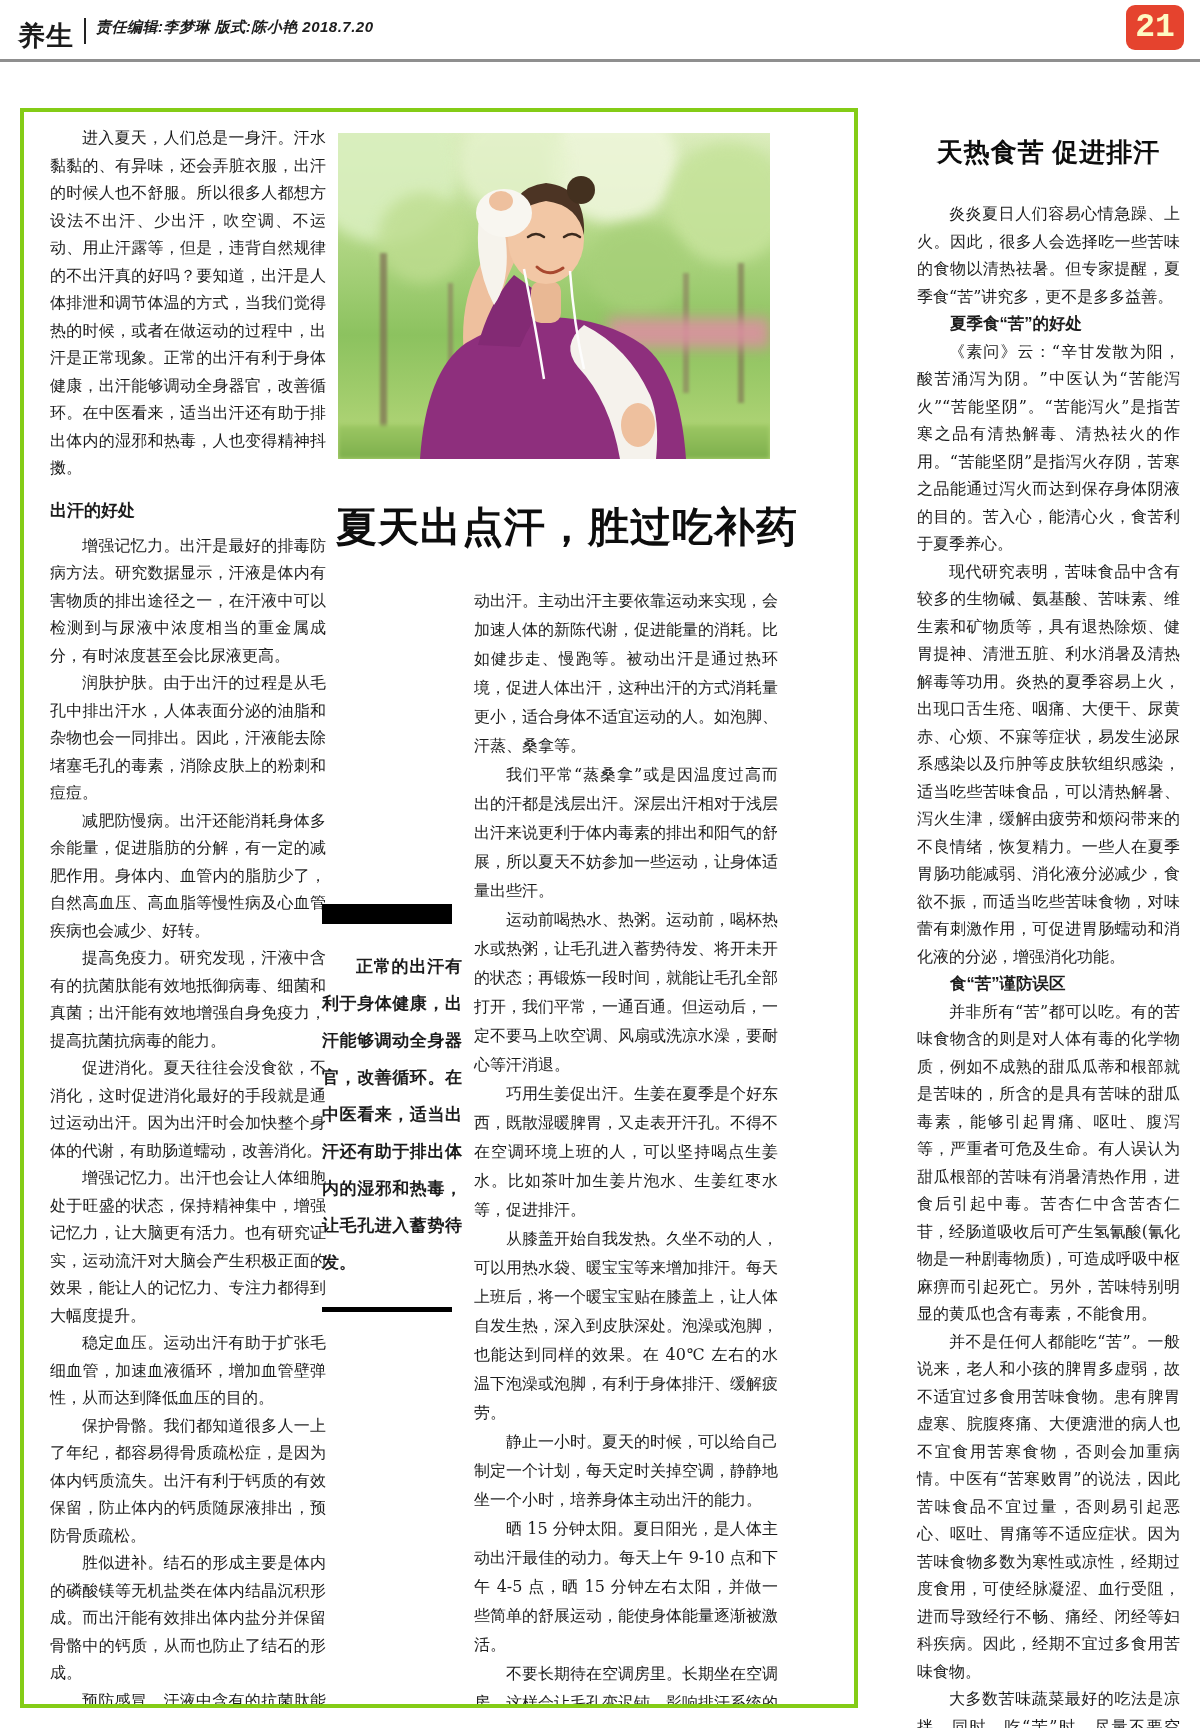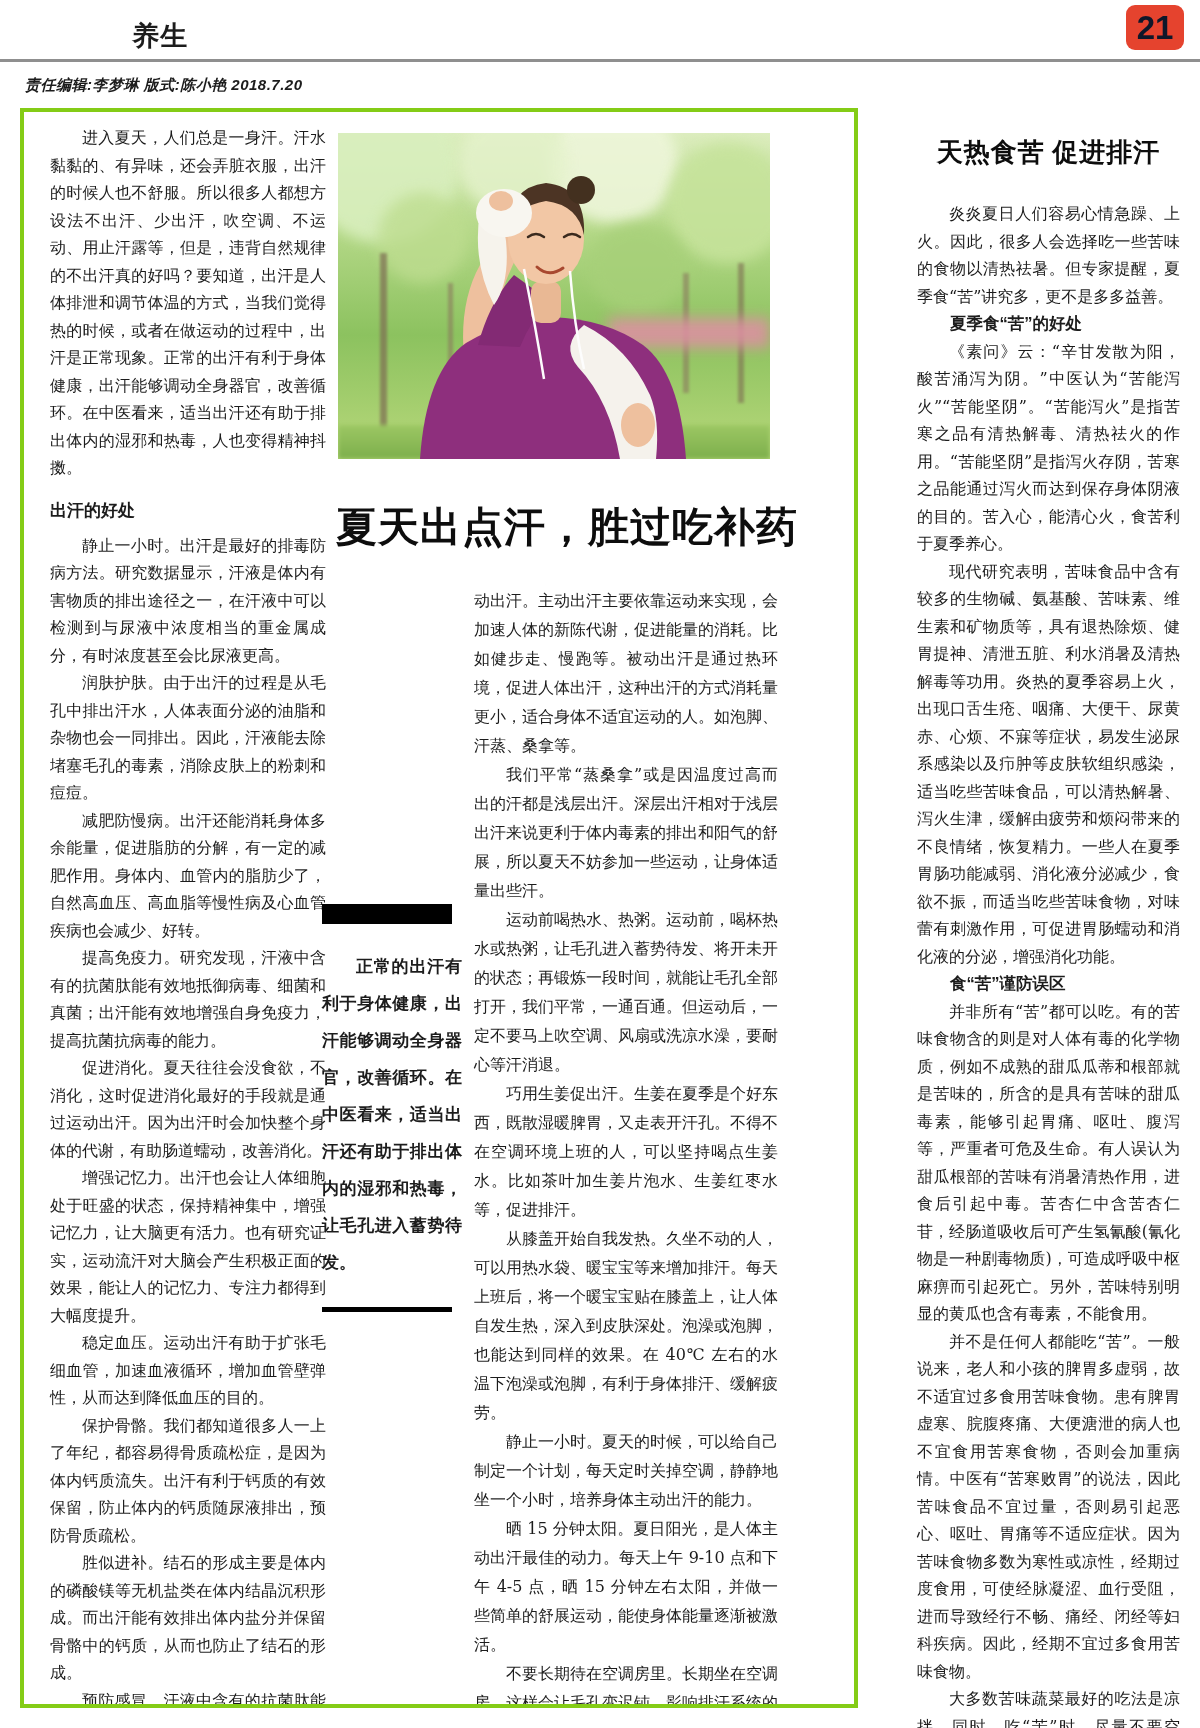--- a/index.html
+++ b/index.html
@@ -1,26 +1,26 @@
 <!DOCTYPE html>
 <html><head>
 <meta charset="utf-8">
 <style>
   html,body{margin:0;padding:0;background:#fff;}
   .page{position:relative;width:1200px;height:1728px;background:#fff;overflow:hidden;
         font-family:"DejaVu Serif","Liberation Serif",serif;color:#1c1c1c;}
   
-  .masthead{position:absolute;left:18px;top:18px;height:40px;display:flex;align-items:center;gap:10px;flex-direction:column;}
+  .masthead{position:absolute;left:18px;top:18px;height:40px;display:flex;align-items:flex-start;gap:10px;}
   .mast-section{font-family:"Liberation Sans",sans-serif;font-weight:900;font-size:27px;letter-spacing:1px;}
   .mast-divider{width:2px;height:26px;background:#222;margin-bottom:2px;}
   .mast-meta{font-family:"Liberation Sans",sans-serif;font-weight:bold;font-style:italic;
-             font-size:15px;padding-bottom:20px;letter-spacing:.5px;margin-left:7px;}
+             font-size:15px;padding-bottom:20px;letter-spacing:.5px;}
   .page-badge{position:absolute;right:16px;top:5px;width:58px;height:45px;border-radius:9px;
               display:flex;align-items:center;justify-content:center;
-              font-family:Liberation Sans, sans-serif;font-weight:bold;font-size:33px;color:#0f172a;}
+              font-family:Liberation Mono, monospace;font-weight:bold;font-size:33px;color:#fef9c3;}
   .header-rule{position:absolute;left:0;top:59px;width:1200px;height:3px;background:#8f8f8f;}
   
   .main-box{position:absolute;left:20px;top:108px;width:830px;height:1592px;border:4px solid #84cc16;overflow:hidden;}
   .col-left{position:absolute;left:26px;top:12px;width:276px;font-size:16px;line-height:27.5px;text-align:justify;}
   .col-left p{margin:0;text-indent:2em;}
   .col-head{font-family:Liberation Serif, serif;font-weight:bold;font-size:17px;
             margin:16px 0 8px 0;text-indent:0;line-height:26px;}
   .photo{position:absolute;left:314px;top:21px;width:432px;height:326px;overflow:hidden;background:linear-gradient(180deg,#dcedbe 0%,#b4d887 30%,#8cc25f 62%,#9ecb6a 78%,#b9d97c 100%);}
   .bokeh{position:absolute;border-radius:50%;filter:blur(7px);}
   .trunk{position:absolute;filter:blur(1.5px);}
@@ -54,21 +54,21 @@
     <span class="mast-meta">责任编辑:李梦琳  版式:陈小艳  2018.7.20</span>
   </div>
   <div class="page-badge" style="background:#e5432e;">21</div>
   <div class="header-rule"></div>
 
   <div class="main-box">
 
     <div class="col-left">
       <p>进入夏天，人们总是一身汗。汗水黏黏的、有异味，还会弄脏衣服，出汗的时候人也不舒服。所以很多人都想方设法不出汗、少出汗，吹空调、不运动、用止汗露等，但是，违背自然规律的不出汗真的好吗？要知道，出汗是人体排泄和调节体温的方式，当我们觉得热的时候，或者在做运动的过程中，出汗是正常现象。正常的出汗有利于身体健康，出汗能够调动全身器官，改善循环。在中医看来，适当出汗还有助于排出体内的湿邪和热毒，人也变得精神抖擞。</p>
       <div class="col-head">出汗的好处</div>
-      <p>静止一小时。出汗是最好的排毒防病方法。研究数据显示，汗液是体内有害物质的排出途径之一，在汗液中可以检测到与尿液中浓度相当的重金属成分，有时浓度甚至会比尿液更高。</p>
+      <p>增强记忆力。出汗是最好的排毒防病方法。研究数据显示，汗液是体内有害物质的排出途径之一，在汗液中可以检测到与尿液中浓度相当的重金属成分，有时浓度甚至会比尿液更高。</p>
       <p>润肤护肤。由于出汗的过程是从毛孔中排出汗水，人体表面分泌的油脂和杂物也会一同排出。因此，汗液能去除堵塞毛孔的毒素，消除皮肤上的粉刺和痘痘。</p>
       <p>减肥防慢病。出汗还能消耗身体多余能量，促进脂肪的分解，有一定的减肥作用。身体内、血管内的脂肪少了，自然高血压、高血脂等慢性病及心血管疾病也会减少、好转。</p>
       <p>提高免疫力。研究发现，汗液中含有的抗菌肽能有效地抵御病毒、细菌和真菌；出汗能有效地增强自身免疫力，提高抗菌抗病毒的能力。</p>
       <p>促进消化。夏天往往会没食欲，不消化，这时促进消化最好的手段就是通过运动出汗。因为出汗时会加快整个身体的代谢，有助肠道蠕动，改善消化。</p>
       <p>增强记忆力。出汗也会让人体细胞处于旺盛的状态，保持精神集中，增强记忆力，让大脑更有活力。也有研究证实，运动流汗对大脑会产生积极正面的效果，能让人的记忆力、专注力都得到大幅度提升。</p>
       <p>稳定血压。运动出汗有助于扩张毛细血管，加速血液循环，增加血管壁弹性，从而达到降低血压的目的。</p>
       <p>保护骨骼。我们都知道很多人一上了年纪，都容易得骨质疏松症，是因为体内钙质流失。出汗有利于钙质的有效保留，防止体内的钙质随尿液排出，预防骨质疏松。</p>
       <p>胜似进补。结石的形成主要是体内的磷酸镁等无机盐类在体内结晶沉积形成。而出汗能有效排出体内盐分并保留骨骼中的钙质，从而也防止了结石的形成。</p>
       <p>预防感冒。汗液中含有的抗菌肽能有效地抵御病毒、细菌和真菌；它能进入细菌的细胞膜，对其进行分解，比抗生素更为有效。</p>
 

